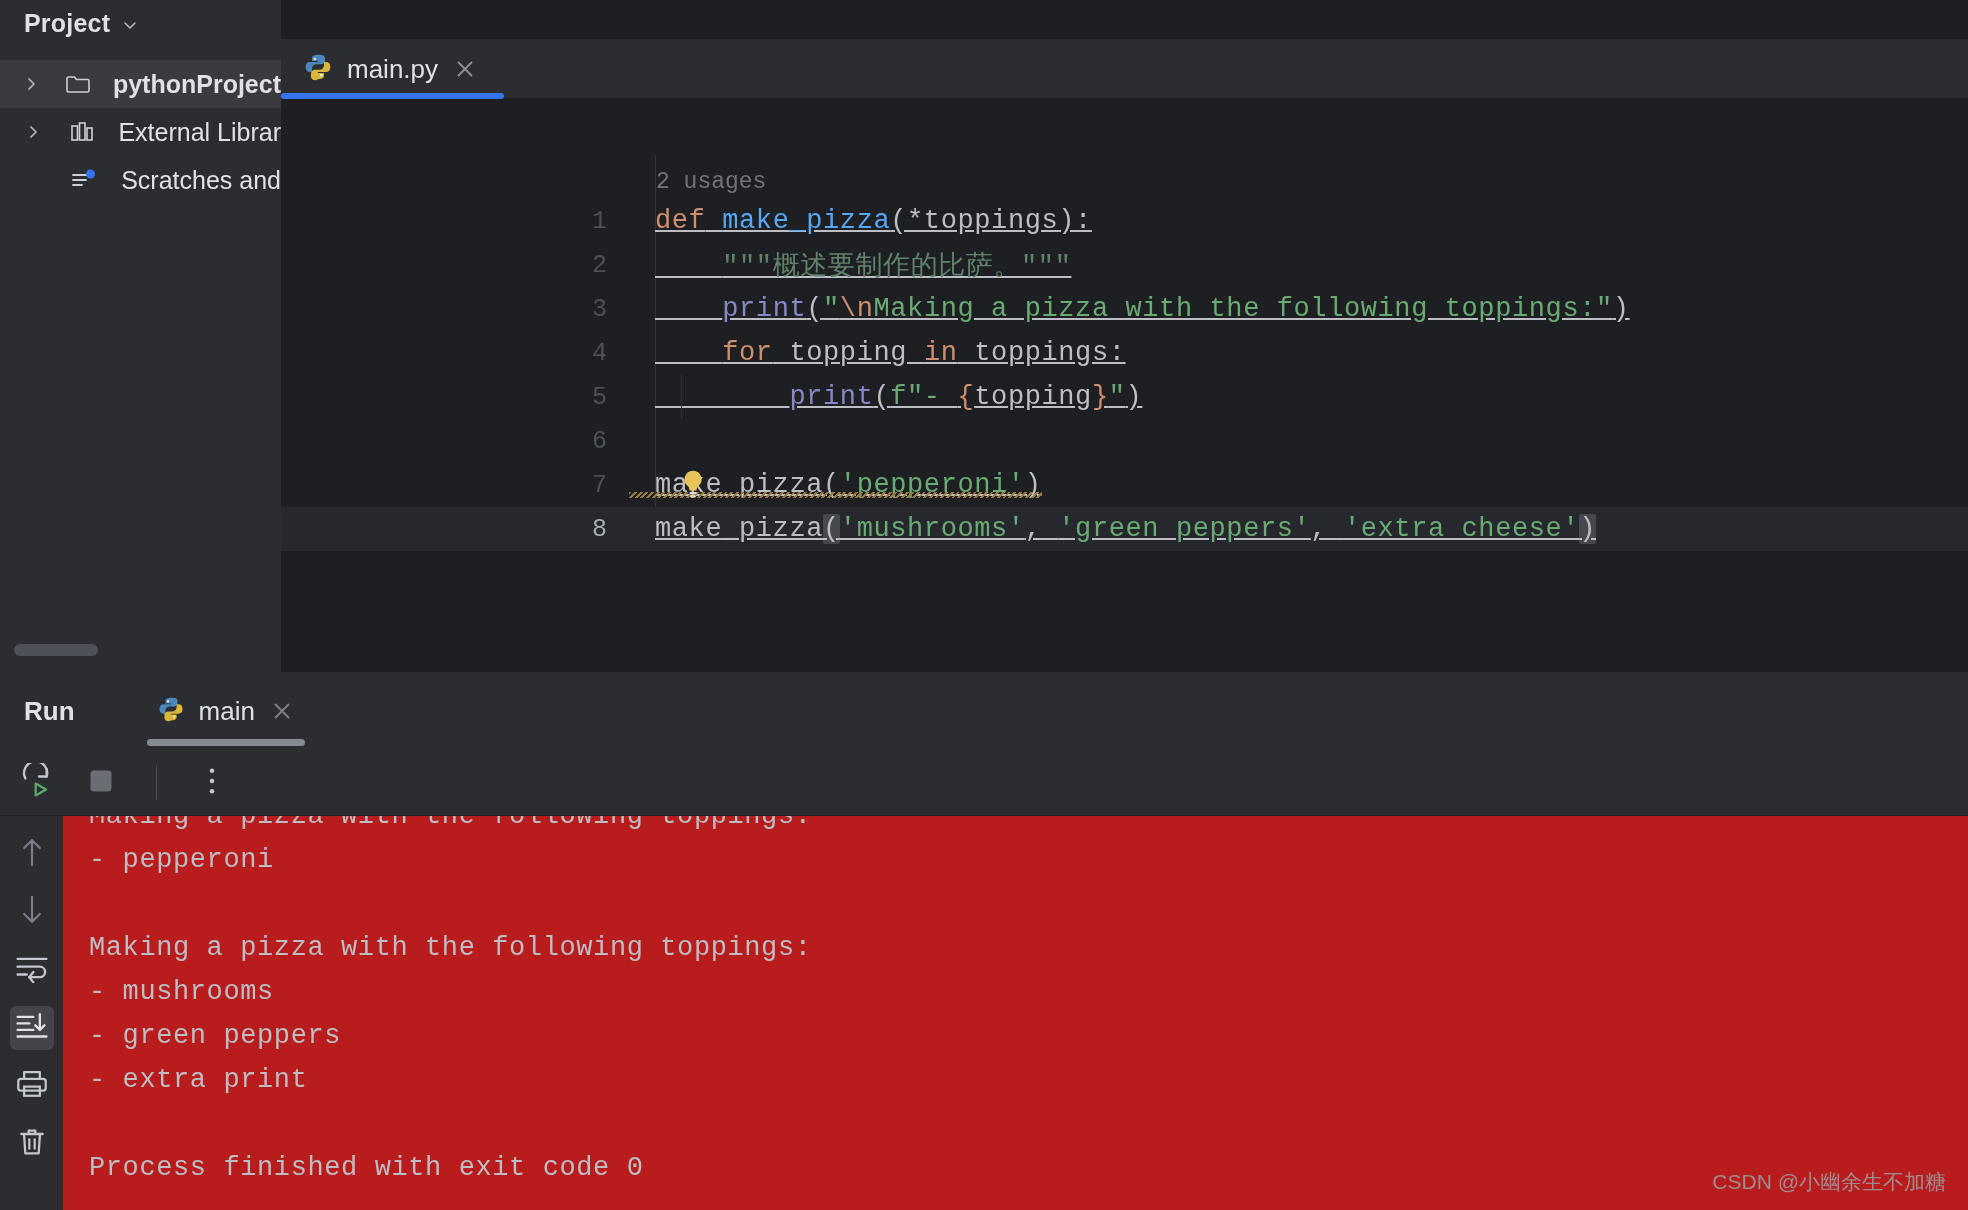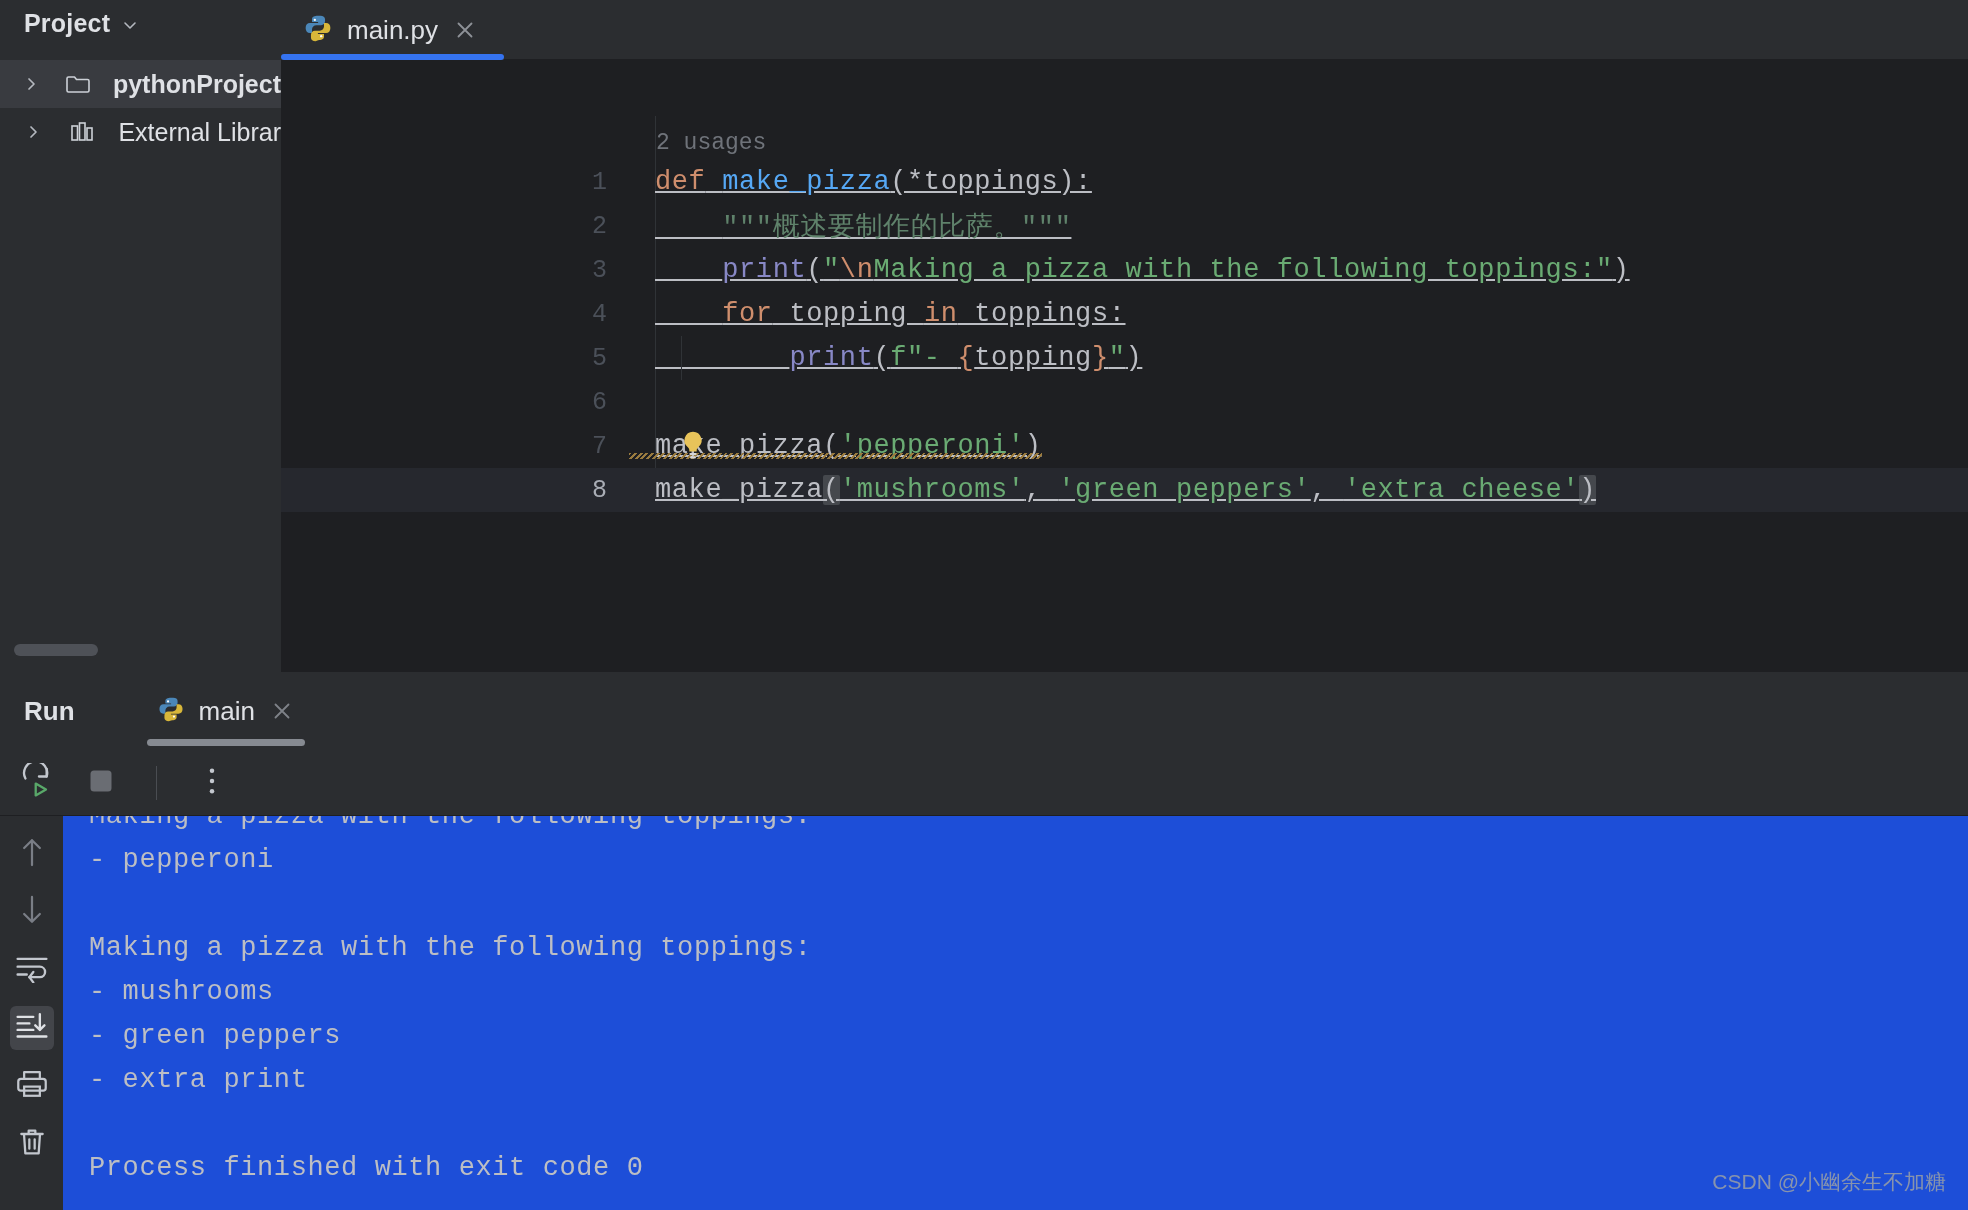--- a/index.html
+++ b/index.html
@@ -41,21 +41,21 @@
   .tree-icon { width: 30px; display: flex; align-items: center; justify-content: center; }
   .tree-label { font-size: 25px; }
   .sb-scroll {
     position: absolute; left: 14px; bottom: 16px;
     width: 84px; height: 12px; border-radius: 6px; background: #4e5157;
   }
 
   
   .editor-pane {
     flex: 1; height: 100%; background: #0c4a6e;
-    display: flex; flex-direction: column; position: relative; overflow: hidden;
+    display: flex; flex-direction: column; position: relative; overflow: hidden; margin-top: 39px;
   }
   .tabbar { height: 60px; background: #2b2d30; display: flex; align-items: stretch; position: relative; }
   .tab {
     display: flex; align-items: center; gap: 14px;
     padding: 0 26px 0 22px; position: relative; background: #2b2d30;
   }
   .tab-label { color: #dfe1e5; font-size: 26px; }
   .tab-underline {
     position: absolute; left: 0; right: 0; bottom: 0; height: 6px;
     background: #3573f0; border-radius: 3px;
@@ -124,21 +124,21 @@
 
   .run-body { flex: 1; display: flex; position: relative; overflow: hidden; }
   .console-gutter {
     width: 63px; min-width: 63px; background: #2b2d30;
     display: flex; flex-direction: column; align-items: center;
     padding-top: 16px; gap: 14px;
   }
   .cg-btn { width: 44px; height: 44px; display: flex; align-items: center; justify-content: center; border-radius: 6px; }
   .cg-btn.active { background: #43454a; }
   .console {
-    flex: 1; background: #1d4ed8; position: relative; overflow: hidden;
+    flex: 1; background: #b91c1c; position: relative; overflow: hidden;
     padding-left: 24px; padding-top: 0;
   }
   .oline {
     font-family: "Liberation Mono", monospace; font-size: 27px;
     color: #bcbec4; white-space: pre; height: 44px; line-height: 44px; letter-spacing: .6px;
   }
   .console-inner { position: absolute; left: 26px; top: -22px; right: 0; }
 
   .watermark {
     position: absolute; right: 22px; bottom: 14px;
@@ -188,20 +188,30 @@
           <span class="tree-icon">
             <svg width="26" height="24" viewBox="0 0 26 24">
               <rect x="3" y="6" width="5.5" height="14" fill="none" stroke="#cdd1d7" stroke-width="1.6"></rect>
               <rect x="10.5" y="3" width="5.5" height="17" fill="none" stroke="#cdd1d7" stroke-width="1.6"></rect>
               <rect x="18" y="8" width="5" height="12" fill="none" stroke="#cdd1d7" stroke-width="1.6"></rect>
             </svg>
           </span>
           <span class="tree-label">External Librar</span>
         </div>
 
+        <div class="tree-row">
+          <span class="arrow empty"></span>
+          <span class="tree-icon">
+            <svg width="28" height="24" viewBox="0 0 28 24">
+              <path d="M3 7h16M3 12h13M3 17h9" stroke="#cdd1d7" stroke-width="1.8" stroke-linecap="round"></path>
+              <circle cx="20.5" cy="6" r="4.5" fill="#3573f0"></circle>
+            </svg>
+          </span>
+          <span class="tree-label">Scratches and</span>
+        </div>
 
       </div>
 
       <div class="sb-scroll"></div>
     </div>
 
     <div class="editor-pane">
 
       <div class="tabbar">
         <div class="tab">

